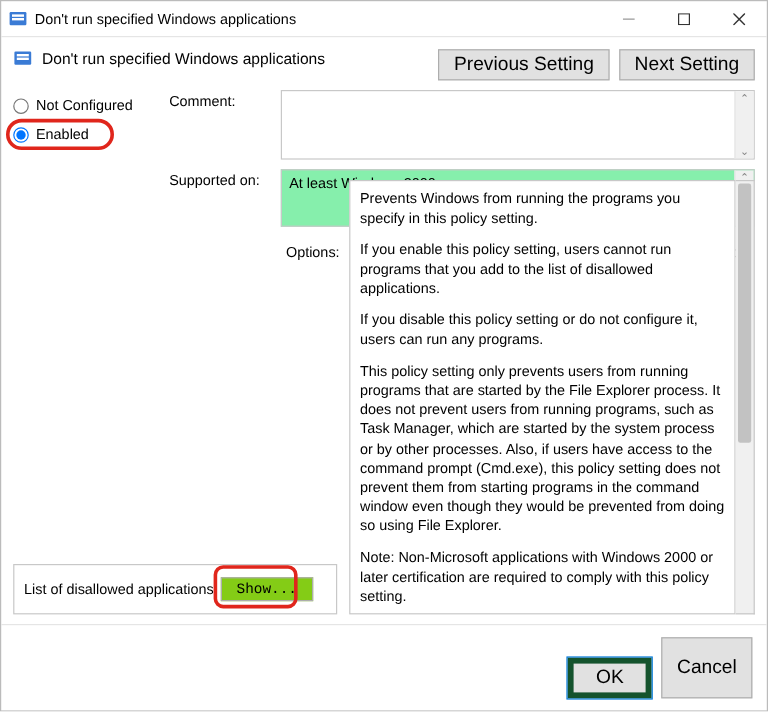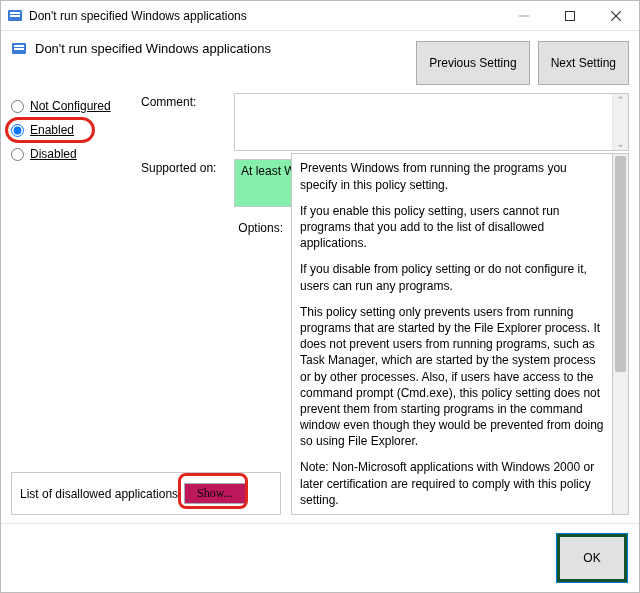--- a/index.html
+++ b/index.html
@@ -29,28 +29,28 @@
   
   .header {
     padding:8px 10px 4px 10px;
     display:flex; align-items:flex-start;
   }
   .header .icon { width:16px; height:16px; margin-right:8px; margin-top:2px;}
   .header .htitle { font-size:13px; flex:1; padding-top:2px;}
   .nav-btns { display:flex; gap:8px; margin-left:auto; margin-top:2px;}
   .btn {
     background:#e1e1e1; border:1px solid #adadad;
-    font-family:inherit; font-size:12px;
-    padding:14px 12px; min-width:70px;
+    font-family:inherit; font-size:16px;
+    padding:3px 12px; min-width:70px;
     cursor:default;
   }
   .btn.wide { min-width:90px; }
   
   .config { padding:4px 10px 8px 10px; display:flex; }
-  .radios { width:130px; padding-top:6px; display:flex; flex-direction:column; gap:10px;text-decoration:underline; }
+  .radios { width:130px; padding-top:6px; display:flex; flex-direction:column; gap:10px; }
   .radio-row { display:flex; align-items:center; gap:6px; position:relative; }
   input[type=radio] { margin:0; }
   .hl-ring {
     position:absolute; left:-6px; top:-6px; width:90px; height:26px;
     border:3px solid #e0261c; border-radius:16px; pointer-events:none;
   }
   .fields { flex:1; display:flex; flex-direction:column; gap:8px; }
   .field-row { display:flex; align-items:flex-start; gap:8px; }
   .field-label { width:85px; padding-top:2px; }
   .comment-box {
@@ -74,22 +74,22 @@
   
   .panels {
     display:flex; padding:0 10px 8px 10px; gap:10px; flex:1; min-height:0;align-items:flex-end;
   }
   .options-panel {
     width:270px; border:1px solid #c8c8c8; background:#fff;
     padding:10px 8px;
   }
   .opt-row { display:flex; align-items:center; gap:6px; position:relative; }
   .show-btn {
-    background:#be185d; border:1px solid #adadad;
-    font-family:Liberation Serif, serif; font-size:12px; padding:2px 12px;
+    background:#84cc16; border:1px solid #adadad;
+    font-family:Liberation Mono, monospace; font-size:12px; padding:2px 12px;
   }
   .hl-rect {
     position:absolute; left:158px; top:-10px; width:70px; height:36px;
     border:3px solid #e0261c; border-radius:8px; pointer-events:none;
   }
   .help-wrap { flex:1; display:flex; min-height:0;}
   .help-panel {
     flex:1; border:1px solid #c8c8c8; background:#fff;
     padding:6px 8px; font-size:12px; line-height:1.35;
     overflow:hidden;
@@ -101,21 +101,21 @@
   }
   .help-thumb {
     position:absolute; left:2px; right:2px; top:2px; height:60%;
     background:#c2c2c2; border-radius:2px;
   }
   
   .footer {
     padding:10px 12px; display:flex; justify-content:flex-end; gap:8px;
     border-top:1px solid #e5e5e5;
   }
-  .btn.primary { border:3px solid #14532d; outline:1px solid #0078d7; }
+  .btn.primary { border:5px solid #14532d; outline:1px solid #0078d7;margin-top:17px; }
 </style>
 </head>
 <body>
 
 <div class="window">
 
   <div class="titlebar">
     <span class="icon">
       <svg viewBox="0 0 16 16">
           <rect x="1" y="2" width="14" height="11" rx="1" fill="#3a7bd5"></rect>
@@ -162,24 +162,20 @@
     <div class="radios">
       <label class="radio-row">
         <input type="radio" name="st" style="">
         <span>Not Configured</span>
       </label>
       <label class="radio-row">
         <span class="hl-ring"></span>
         <input type="radio" name="st" checked="" style="">
         <span>Enabled</span>
       </label>
-      <label class="radio-row">
-        <input type="radio" name="st" style="">
-        <span>Disabled</span>
-      </label>
     </div>
     <div class="fields">
       <div class="field-row">
         <span class="field-label">Comment:</span>
         <div class="comment-box">
           <div class="comment-inner"></div>
           <div class="scroll-sliver">
               <span>⌃</span>
               <span>⌄</span>
             </div>
@@ -208,27 +204,28 @@
       <div class="opt-row">
         <span>List of disallowed applications</span>
         <button class="show-btn">Show...</button>
         <span class="hl-rect"></span>
       </div>
     </div>
     <div class="help-wrap">
       <div class="help-panel">
         <div>Prevents Windows from running the programs you specify in this policy setting.</div>
         <div>If you enable this policy setting, users cannot run programs that you add to the list of disallowed applications.</div>
-        <div>If you disable from policy setting or do not configure it, users can run any programs.</div>
+        <div>If you disable this policy setting or do not configure it, users can run any programs.</div>
         <div>This policy setting only prevents users from running programs that are started by the File Explorer process. It does not prevent users from running programs, such as Task Manager, which are started by the system process or by other processes.  Also, if users have access to the command prompt (Cmd.exe), this policy setting does not prevent them from starting programs in the command window even though they would be prevented from doing so using File Explorer.</div>
         <div>Note: Non-Microsoft applications with Windows 2000 or later certification are required to comply with this policy setting.</div>
       </div>
       <div class="help-scroll">
         <div class="help-thumb"></div>
       </div>
     </div>
   </div>
 
   <div class="footer">
     <button class="btn primary">OK</button>
+    <button class="btn">Cancel</button>
   </div>
 
 </div>
 
 </body></html>

